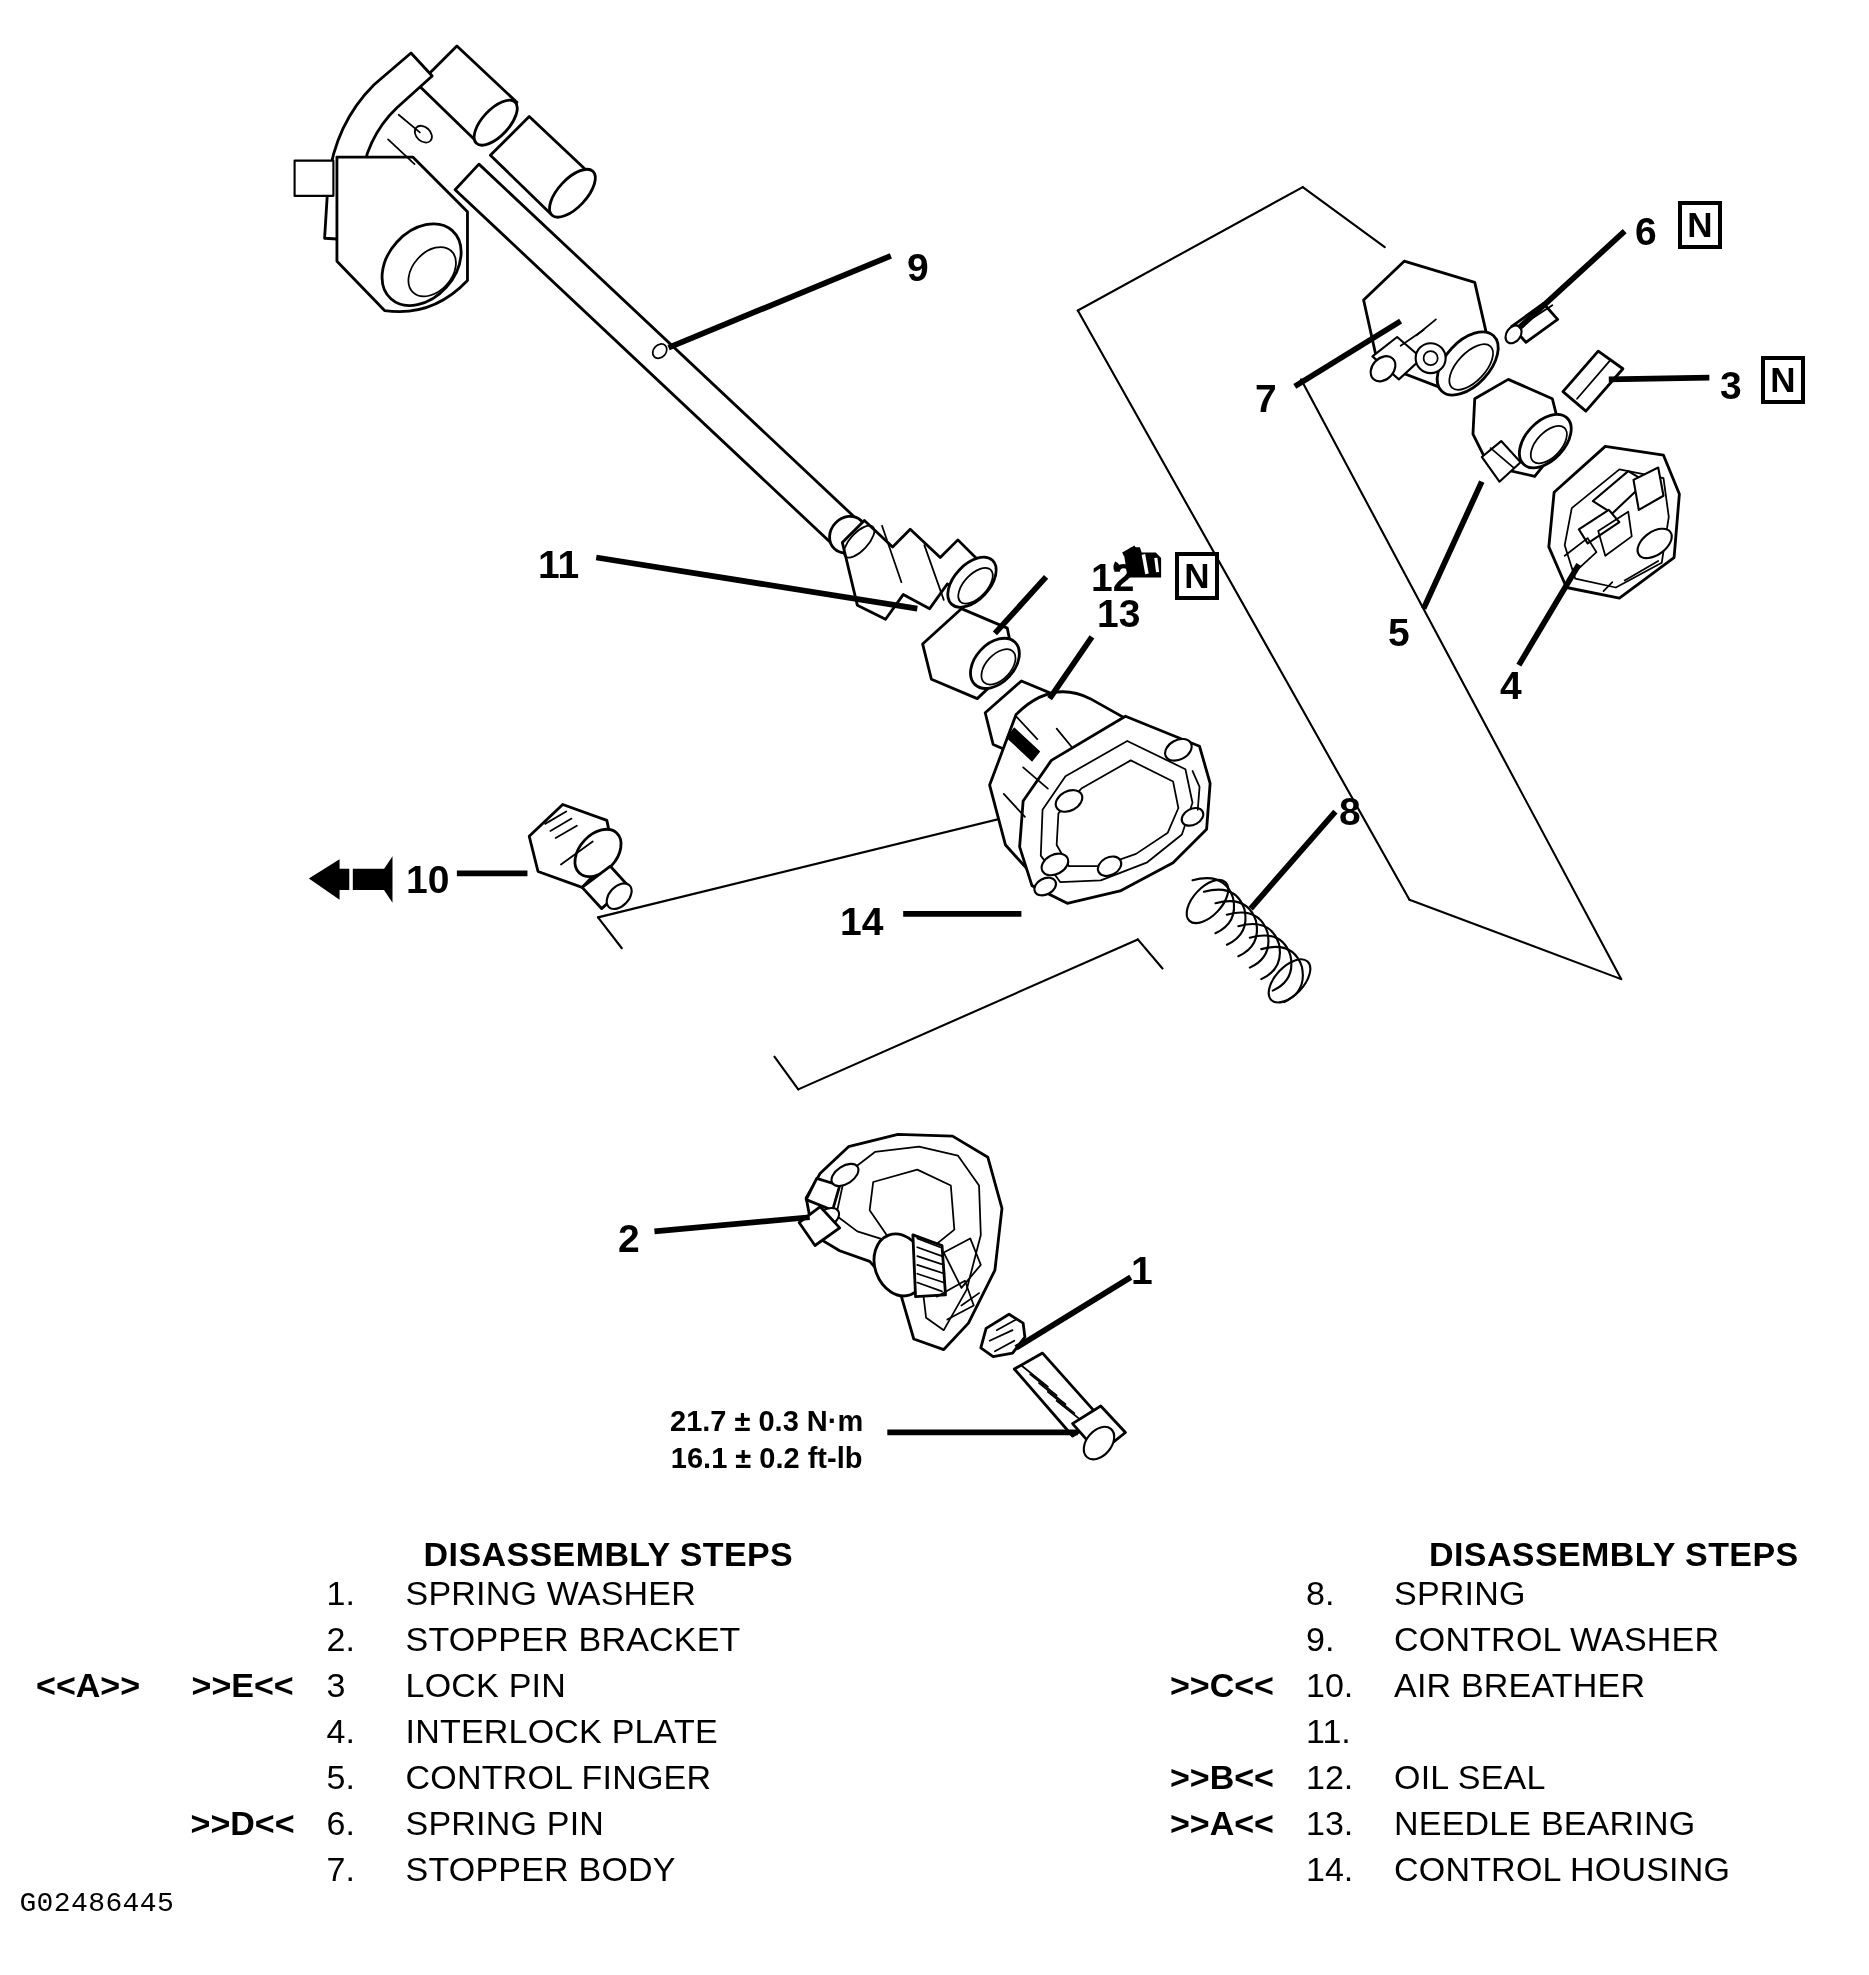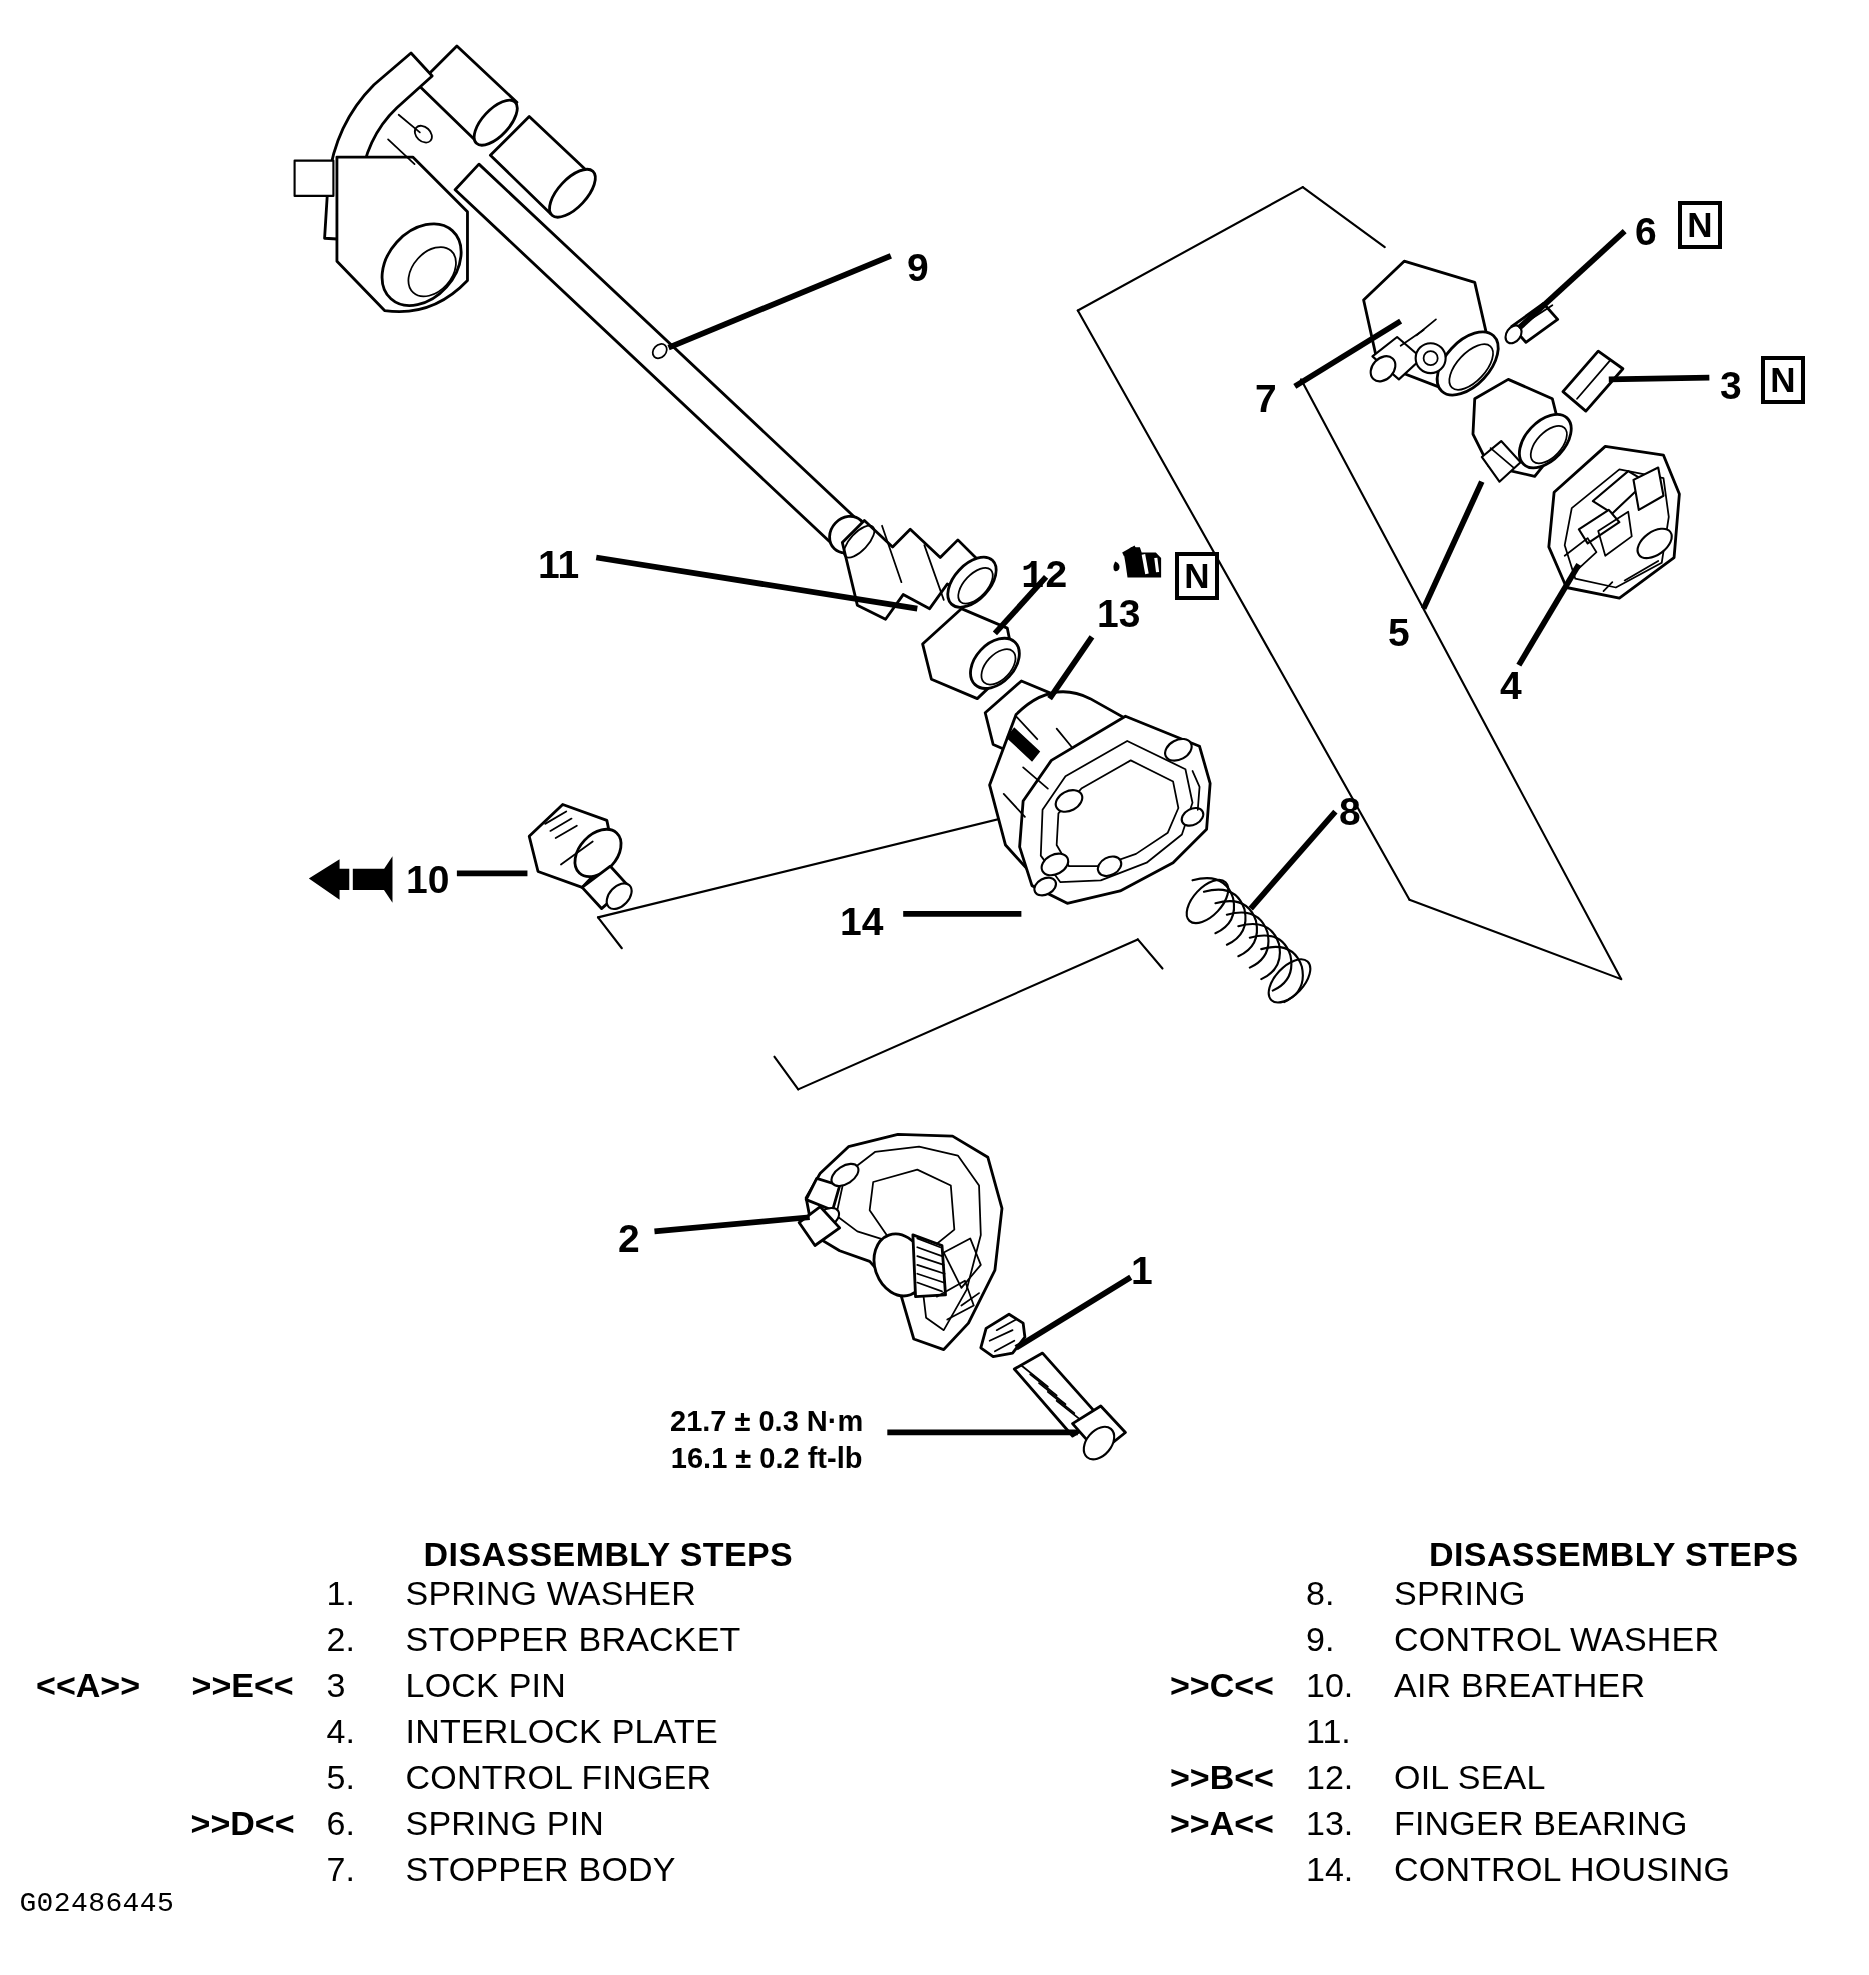--- a/index.html
+++ b/index.html
@@ -409,21 +409,21 @@
       <div class="callout" style="left: 618px; top: 1219px;">2</div>
       <div class="callout" style="left: 1720px; top: 366px;">3</div>
       <div class="callout" style="left: 1500px; top: 666px;">4</div>
       <div class="callout" style="left: 1388px; top: 613px;">5</div>
       <div class="callout" style="left: 1635px; top: 212px;">6</div>
       <div class="callout" style="left: 1255px; top: 379px;">7</div>
       <div class="callout" style="left: 1339px; top: 792px;">8</div>
       <div class="callout" style="left: 907px; top: 248px;">9</div>
       <div class="callout" style="left: 406px; top: 860px;">10</div>
       <div class="callout" style="left: 538px; top: 545px;">11</div>
-      <div class="callout" style="left: 1021px; top: 558px; font-family: Liberation Mono, monospace;">12</div>
+      <div class="callout" style="left: 1091px; top: 558px;">12</div>
       <div class="callout" style="left: 1097px; top: 594px;">13</div>
       <div class="callout" style="left: 840px; top: 902px;">14</div>
     </div>
   <div id="nbox-layer">
       <div class="nbox" style="left: 1678px; top: 201px;">N</div>
       <div class="nbox" style="left: 1761px; top: 356px;">N</div>
       <div class="nbox" style="left: 1175px; top: 552px;">N</div>
     </div>
 
   <svg style="position:absolute; left:1108px; top:542px; width:62px; height:46px;" viewBox="0 0 70 52">
@@ -512,21 +512,21 @@
             <div class="num-cell">11.</div>
           </div>
           <div class="legend-row">
             <div class="mark-cell wide">&gt;&gt;B&lt;&lt;</div>
             <div class="num-cell">12.</div>
             <div class="label-cell">OIL SEAL</div>
           </div>
           <div class="legend-row">
             <div class="mark-cell wide">&gt;&gt;A&lt;&lt;</div>
             <div class="num-cell">13.</div>
-            <div class="label-cell">FINGER BEARING</div>
+            <div class="label-cell">NEEDLE BEARING</div>
           </div>
           <div class="legend-row">
             <div class="mark-cell wide"></div>
             <div class="num-cell">14.</div>
             <div class="label-cell">CONTROL HOUSING</div>
           </div>
         </div>
     </div>
 
   </div>

